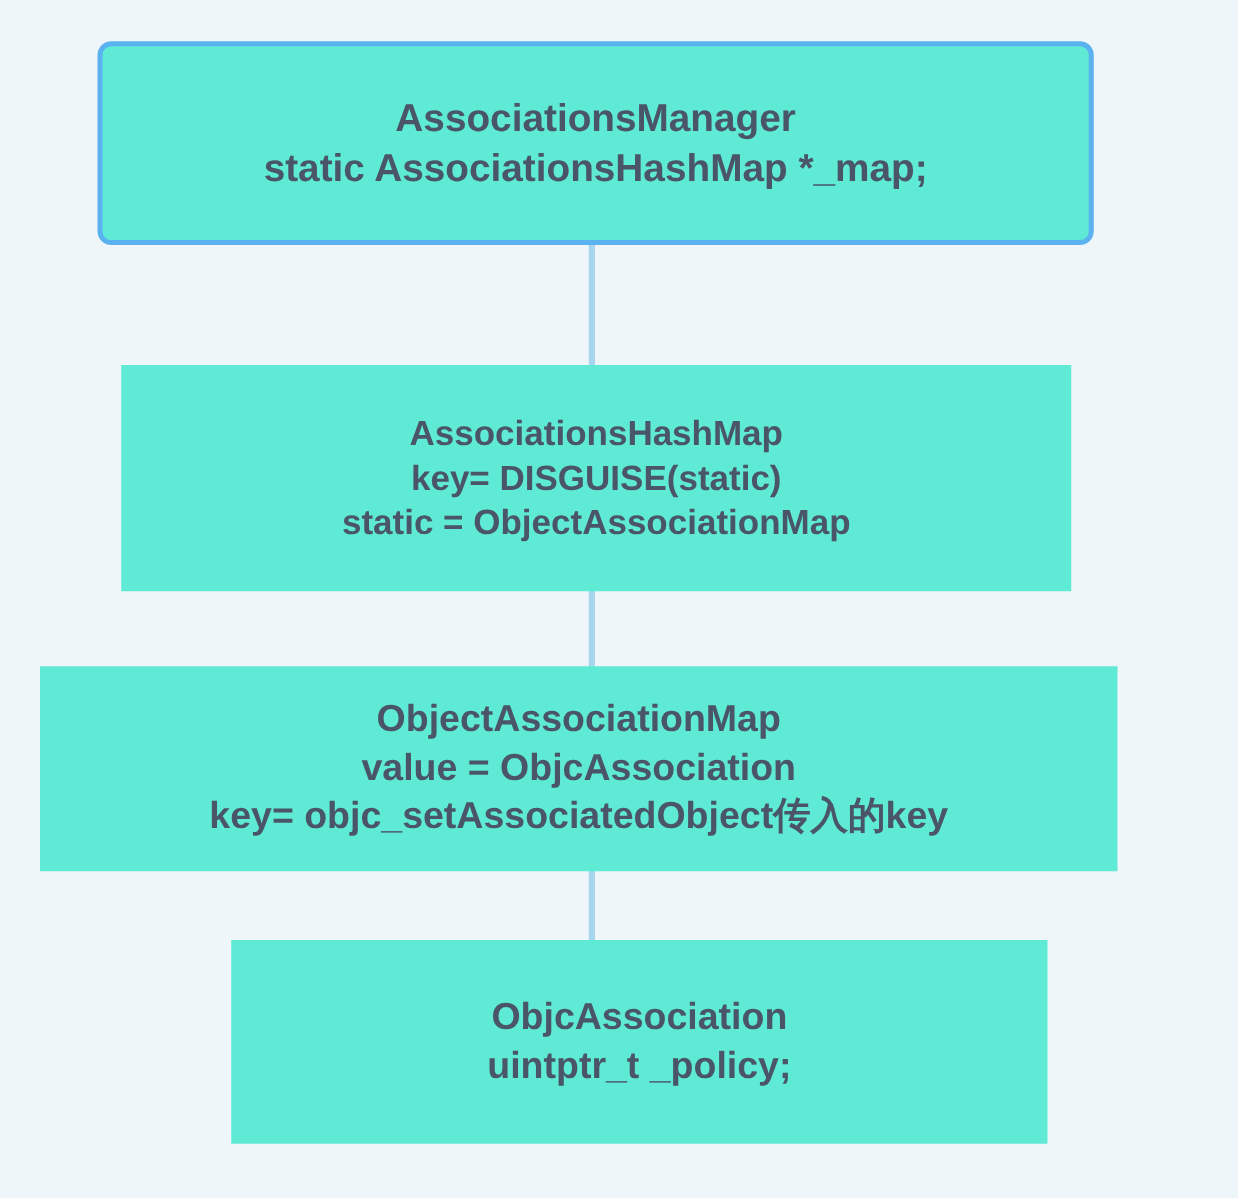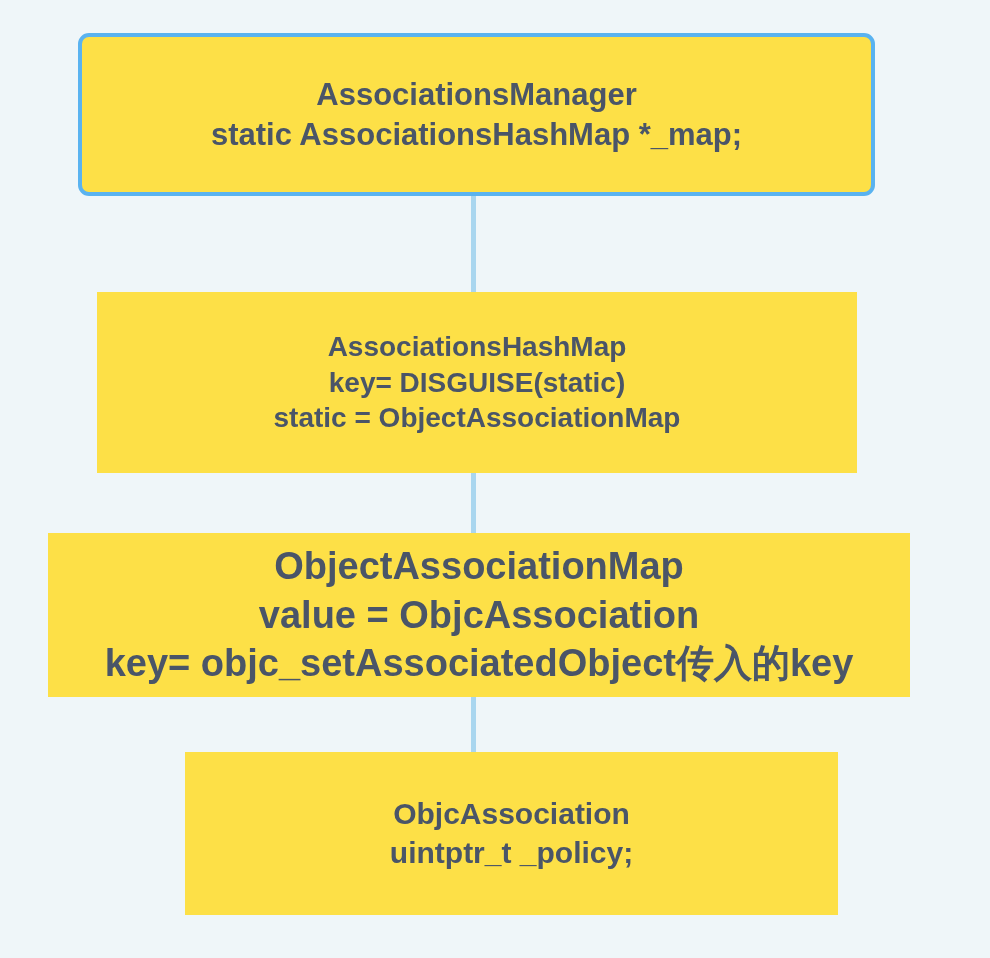--- a/index.html
+++ b/index.html
@@ -26,21 +26,21 @@
     background: #a9d6ef;
     left: 471px;
   }
   .connector.c1 { top: 192px; height: 104px; }
   .connector.c2 { top: 469px; height: 68px; }
   .connector.c3 { top: 693px; height: 63px; }
 
   
   .node {
     position: absolute;
-    background: #fde047;
+    background: #5eead4;
     box-sizing: border-box;
     display: flex;
     flex-direction: column;
     align-items: center;
     justify-content: center;
     color: #4a5568;
     font-weight: bold;
     text-align: center;
     line-height: 1.28;
   }
@@ -64,25 +64,25 @@
   .node-hashmap {
     left: 97px;
     top: 292px;
     width: 760px;
     height: 181px;
     font-size: 28px;
   }
 
   
   .node-objmap {
-    left: 48px;
+    left: 32px;
     top: 533px;
     width: 862px;
     height: 164px;
-    font-size: 38px;
+    font-size: 30px;
   }
 
   
   .node-assoc {
     left: 185px;
     top: 752px;
     width: 653px;
     height: 163px;
     font-size: 30px;
   }

